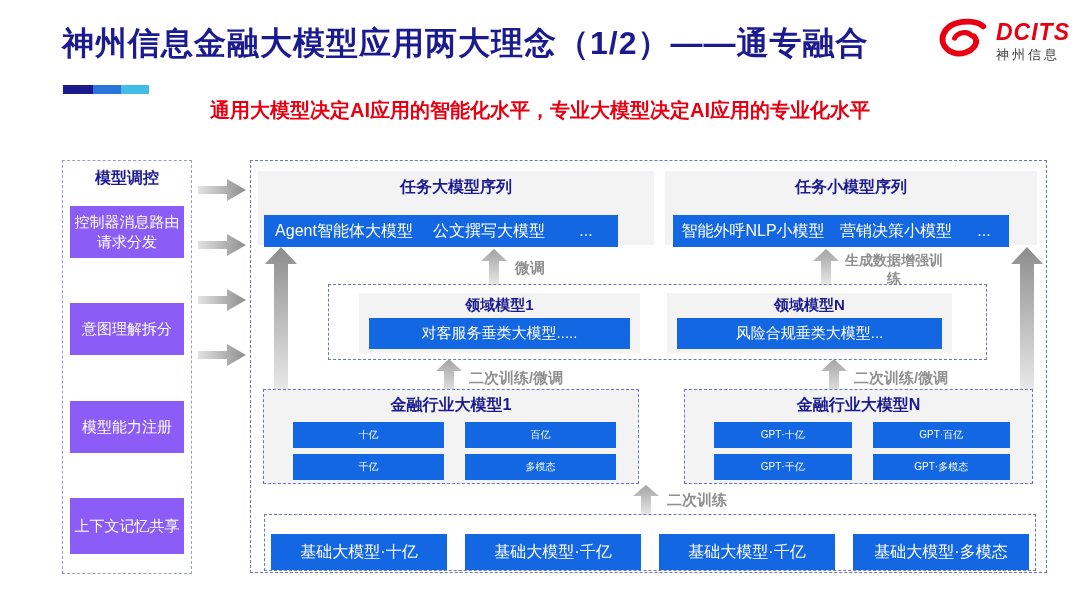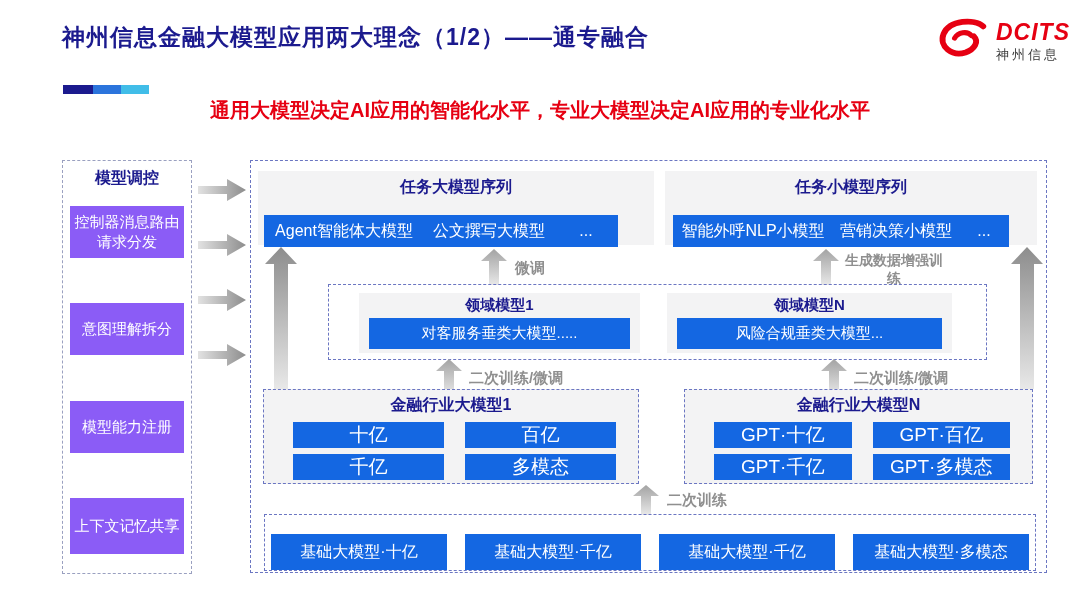--- a/index.html
+++ b/index.html
@@ -1,20 +1,20 @@
 <!DOCTYPE html>
 <html><head>
 <meta charset="utf-8">
 <style>
   html,body{margin:0;padding:0;background:#ffffff;}
   body{font-family:"Liberation Sans","DejaVu Sans",sans-serif;}
   .slide{position:relative;width:1080px;height:608px;background:#fff;overflow:hidden;}
 
   
-  .title{position:absolute;left:62px;top:22px;width:830px;font-size:23px;font-weight:bold;color:#1b1a8e;letter-spacing:1px;}
+  .title{position:absolute;left:62px;top:22px;width:830px;font-size:32px;font-weight:bold;color:#1b1a8e;letter-spacing:1px;}
   .accent-bar{position:absolute;left:63px;top:85px;height:9px;display:flex;}
   .accent-bar span{display:block;height:9px;}
   .seg1{width:30px;background:#1b1a8e;}
   .seg2{width:28px;background:#2b74dc;}
   .seg3{width:28px;background:#41bde8;}
   .subtitle{position:absolute;left:0;top:97px;width:1080px;text-align:center;font-size:20px;font-weight:bold;color:#e60012;}
   .logo{position:absolute;left:936px;top:16px;width:140px;display:flex;align-items:center;gap:6px;}
   .logo-text{display:flex;flex-direction:column;line-height:1.1;}
   .logo-brand{font-size:23px;font-weight:bold;font-style:italic;color:#e60012;letter-spacing:1px;}
   .logo-company{font-size:13px;color:#3a3a3a;letter-spacing:3px;margin-top:2px;}
@@ -70,21 +70,21 @@
   .g-domain-1 .group-title,.g-domain-n .group-title{margin-top:3px;font-size:15px;}
   .domain-chip{position:absolute;left:10px;top:25px;height:31px;font-size:15px;}
   .g-domain-1 .domain-chip{width:261px;}
   .g-domain-n .domain-chip{width:265px;}
 
   .industry-wrap{position:absolute;border:1px dashed #6b76c2;background:#f3f3f4;box-sizing:border-box;}
   .iw-1{left:12px;top:228px;width:376px;height:95px;}
   .iw-n{left:433px;top:228px;width:349px;height:95px;}
   .industry-wrap .group-title{margin-top:5px;font-size:16px;}
   .industry-grid{position:absolute;left:22px;right:22px;top:32px;display:grid;grid-template-columns:1fr 1fr;column-gap:14px;row-gap:6px;}
-  .industry-grid .chip{height:26px;font-size:19px;margin-left:7px;}
+  .industry-grid .chip{height:26px;font-size:10px;margin-left:7px;}
 
   .base-wrap{position:absolute;left:13px;top:353px;width:772px;height:57px;border:1px dashed #6b76c2;box-sizing:border-box;display:flex;align-items:flex-end;justify-content:space-between;padding:0 6px;}
   .base-wrap .chip{width:176px;height:36px;font-size:16px;}
 </style>
 </head>
 <body>
 
 <svg width="0" height="0" style="position:absolute">
   <defs>
     <linearGradient id="gr" x1="0" y1="0" x2="1" y2="0">

